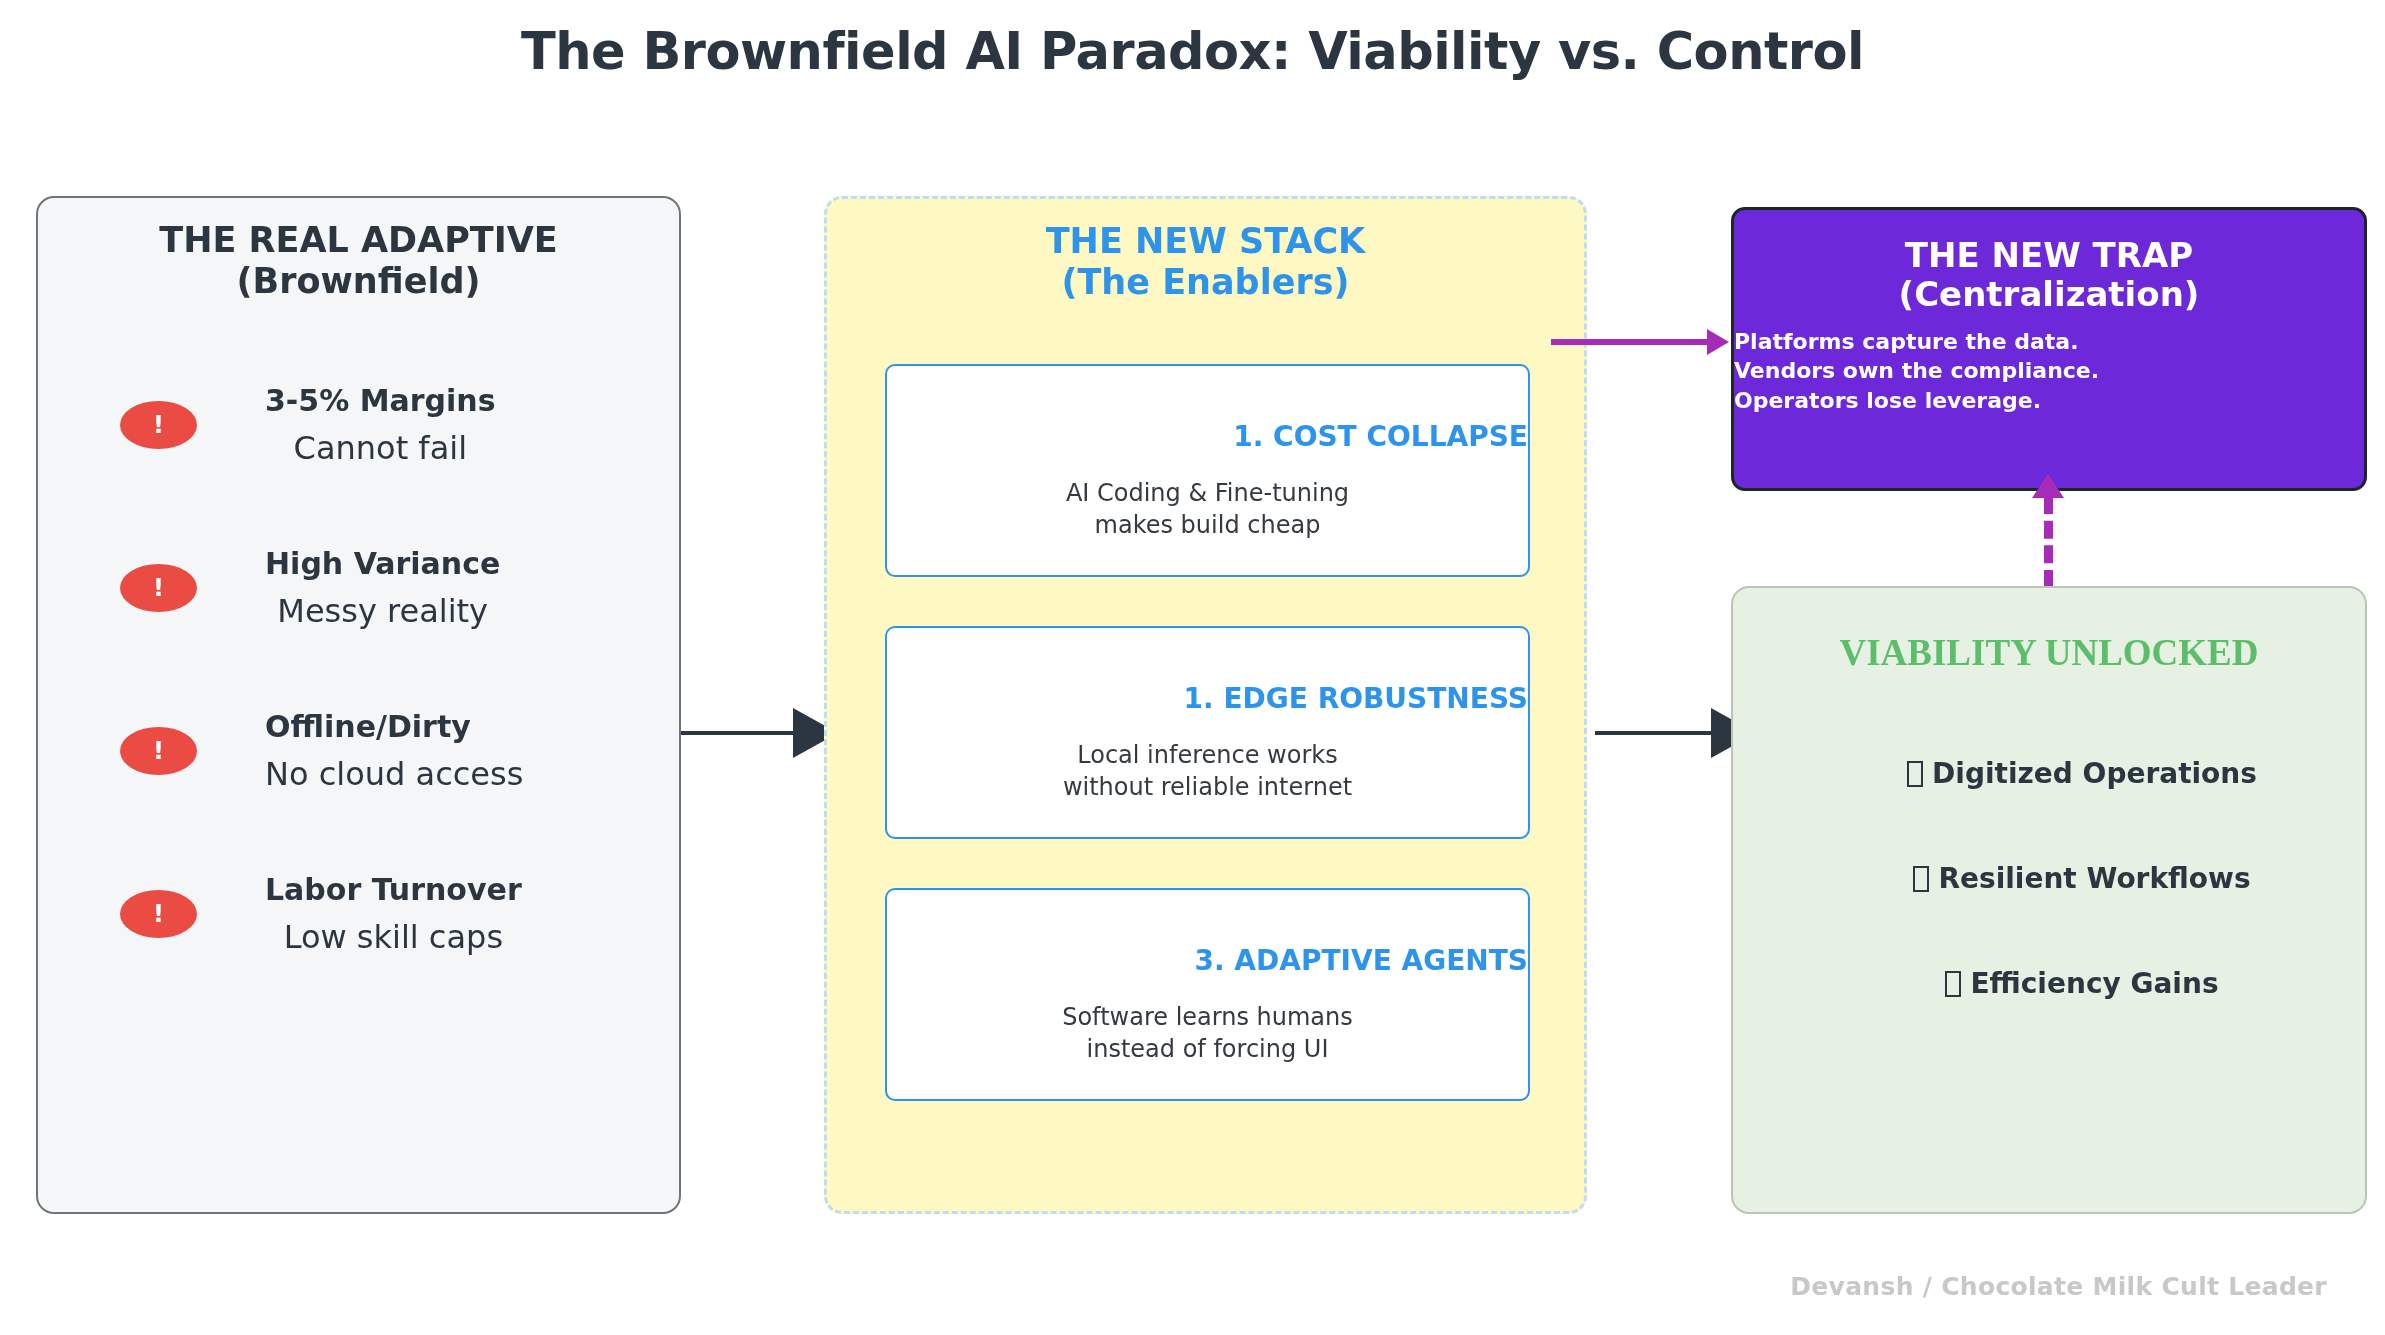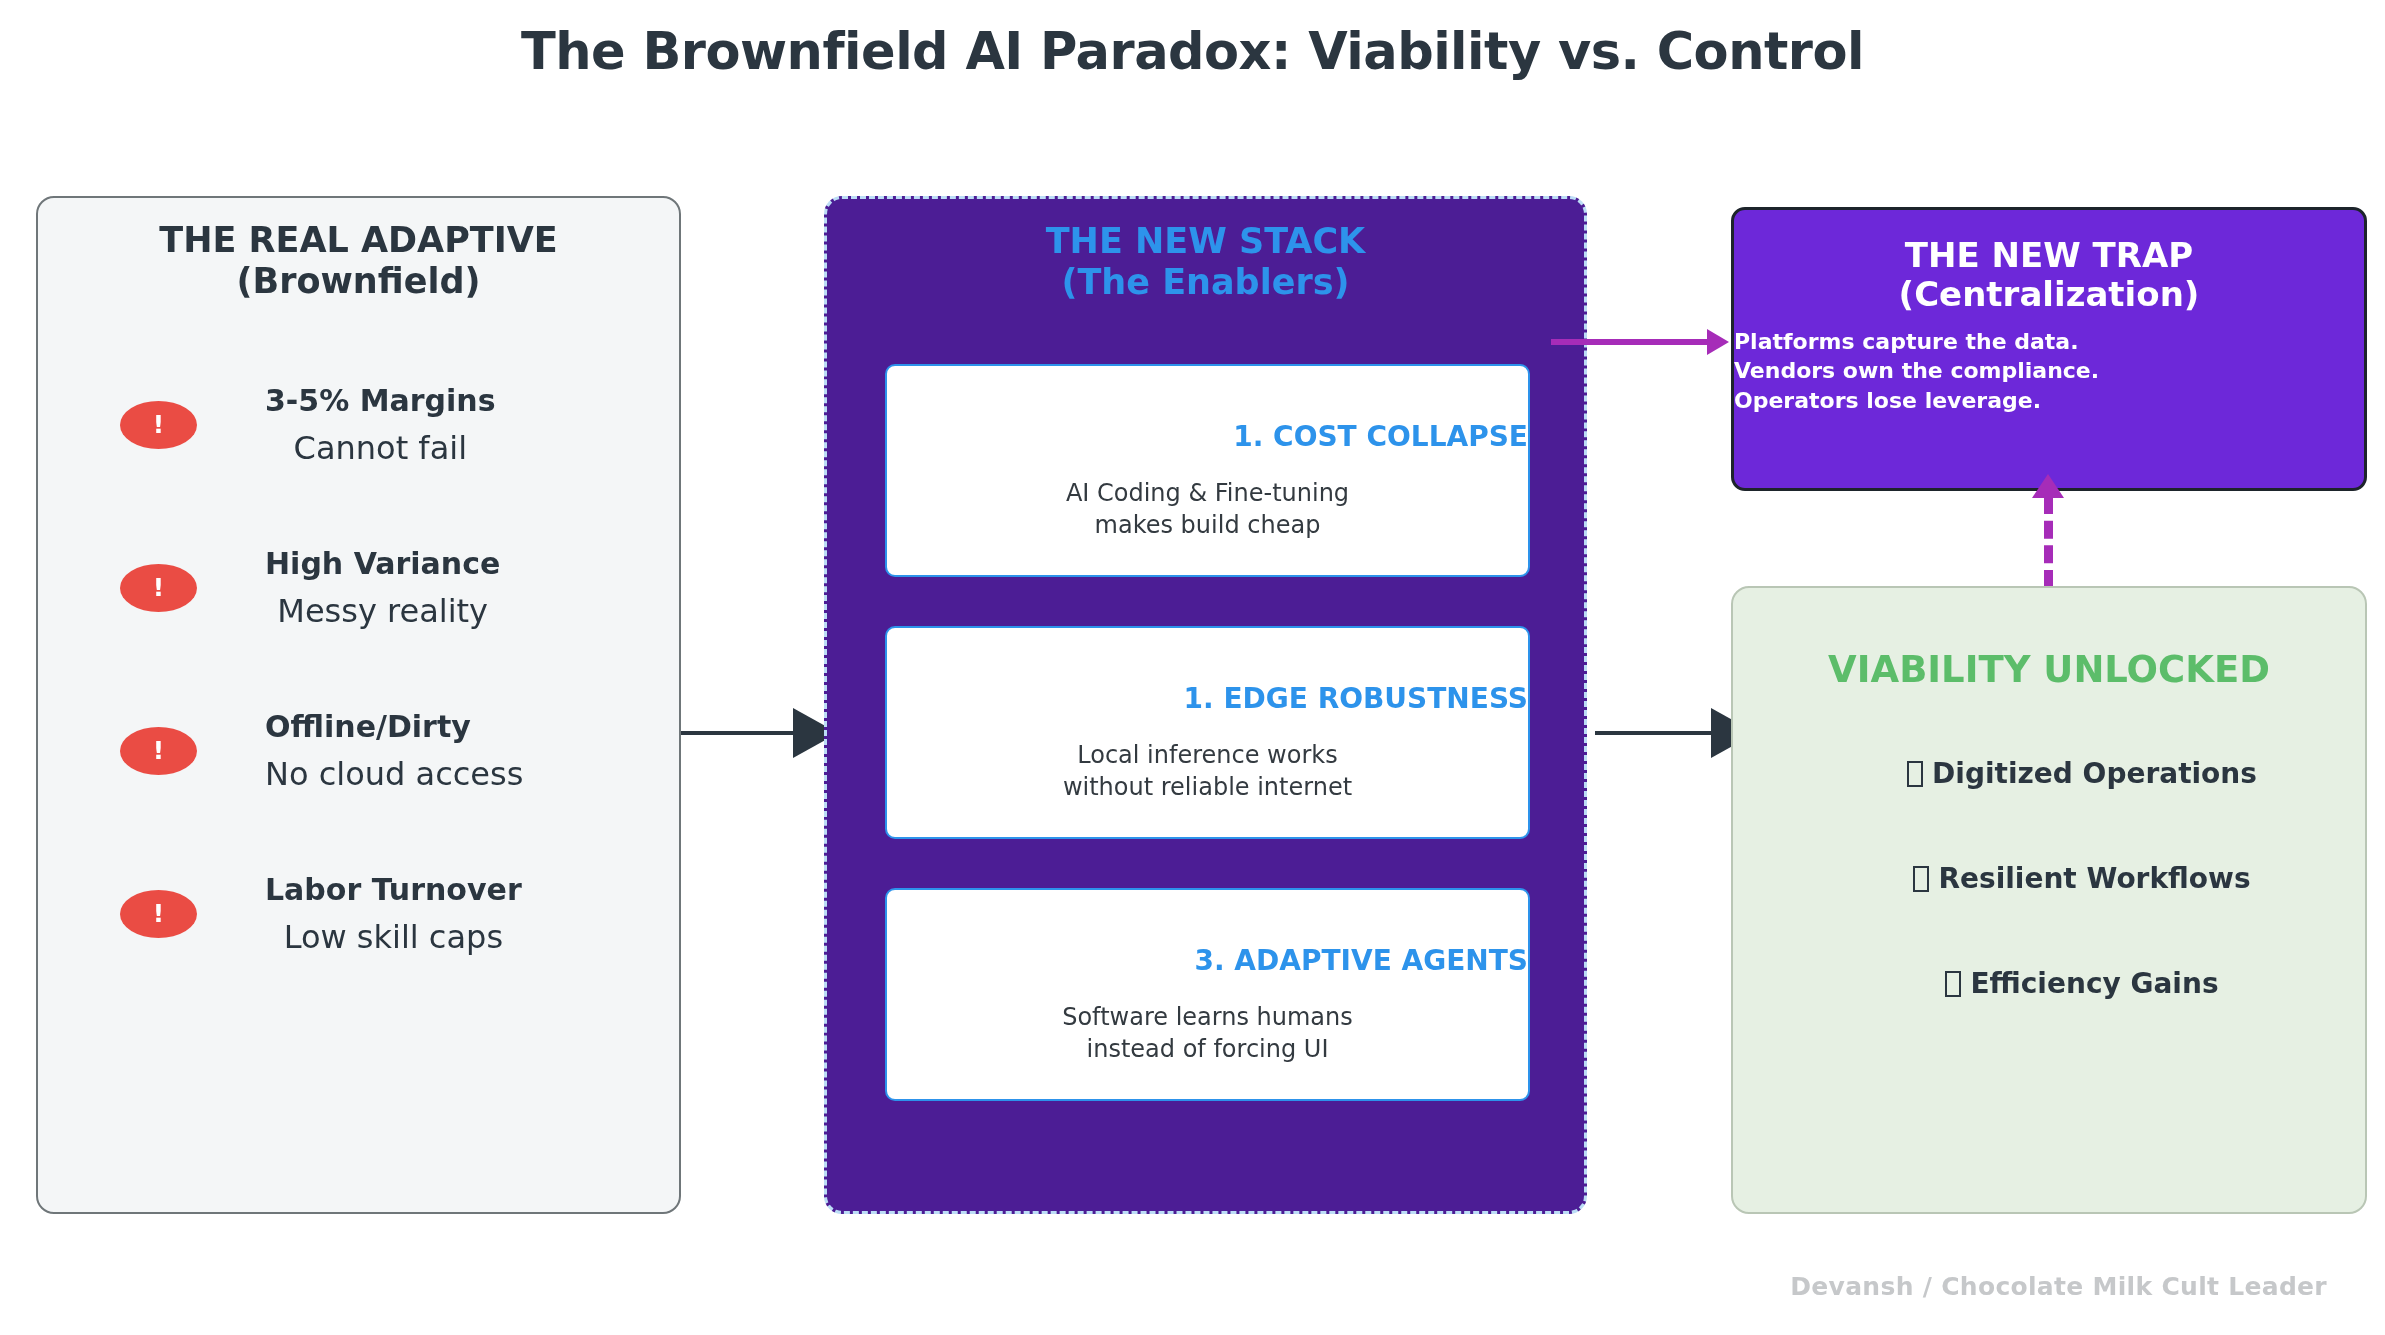--- a/index.html
+++ b/index.html
@@ -45,21 +45,21 @@
     height: 1018px;
     background: #f4f6f7;
     border: 2px solid #6f7679;
     border-radius: 18px;
   }
   .panel-mid {
     left: 824px;
     top: 196px;
     width: 763px;
     height: 1018px;
-    background: #4c1d95;
+    background: #fef9c3;
     border: 3px dashed #bcddf6;
     border-radius: 18px;
   }
   .panel-trap {
     left: 1731px;
     top: 207px;
     width: 636px;
     height: 284px;
     background: #6d28d9;
     border: 3px solid #1d242b;
@@ -93,23 +93,24 @@
     top: 22px;
     font-size: 35px;
     color: #2d93eb;
   }
   .heading-trap {
     top: 26px;
     font-size: 34px;
     color: #ffffff;
   }
   .heading-green {
-    top: 61px;
+    top: 44px;
     font-size: 37px;
     color: #5cbd6a;
+    font-family: Liberation Serif, serif;
   }
   .heading-line2 { display: block; }
 
   
   .risk-list {
     position: absolute;
     left: 0;
     top: 185px;
     width: 100%;
   }

